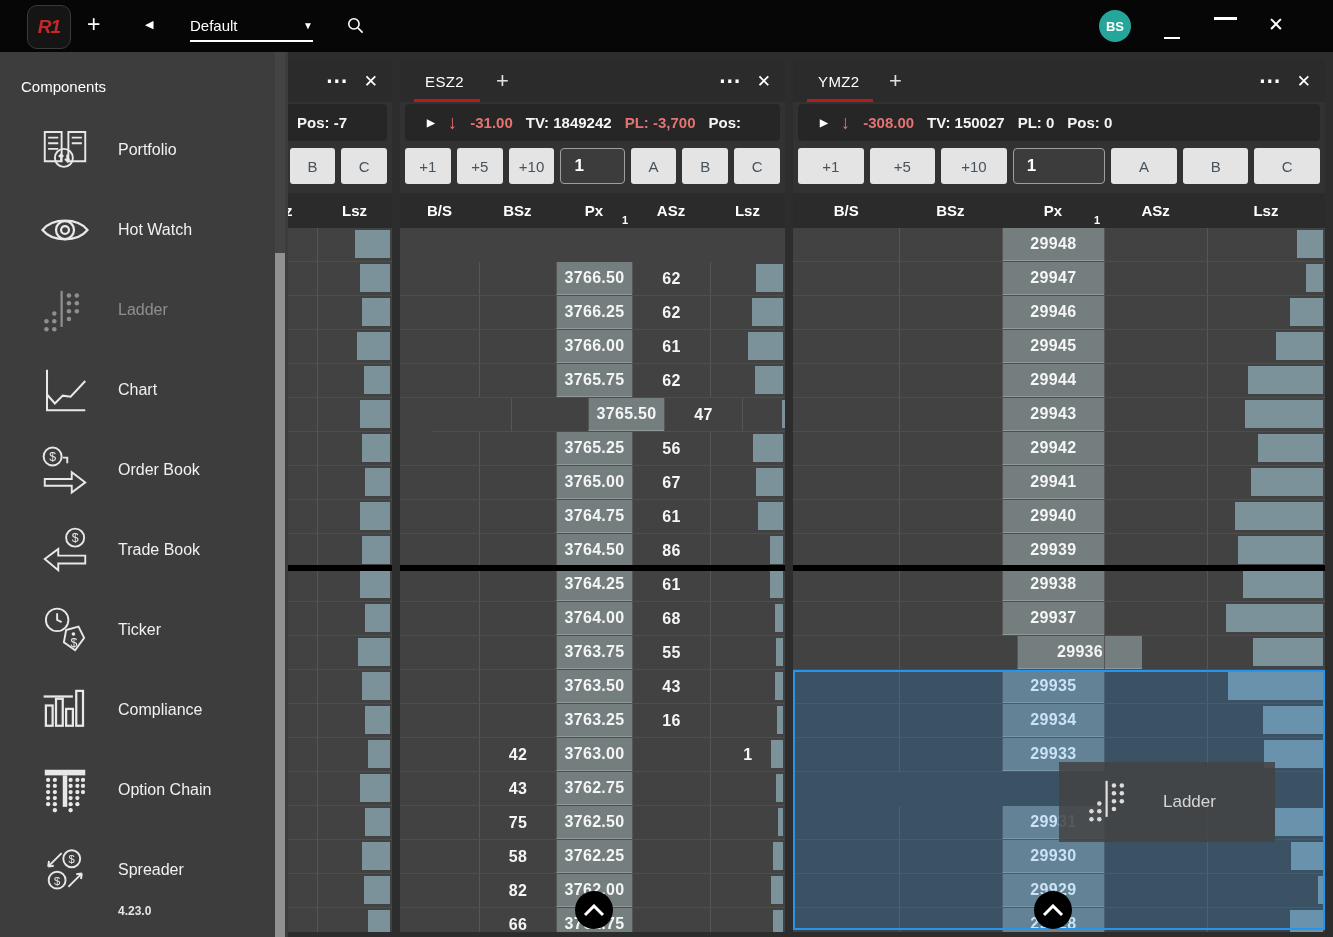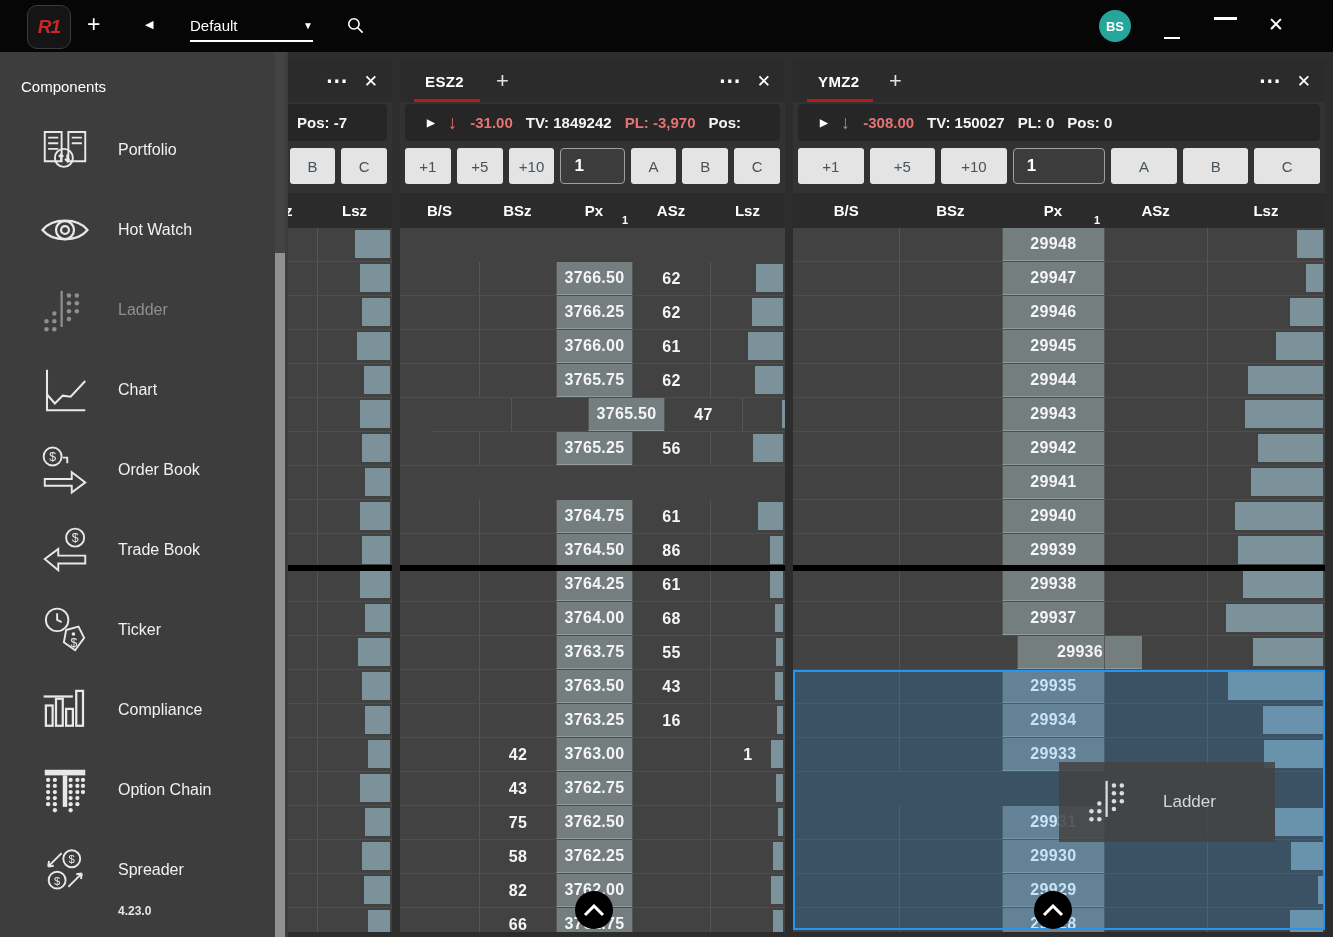--- a/index.html
+++ b/index.html
@@ -26,21 +26,21 @@
 
   
   .workspace{position:absolute;left:0;top:52px;width:1333px;height:885px;background:#2d2d2d;}
 
   
   .panel{position:absolute;top:8px;height:872px;background:#323232;}
   .tabbar{position:absolute;left:0;right:0;top:0;height:42px;background:#2b2b2b;
           display:flex;align-items:center;padding:0 14px;gap:16px;box-sizing:border-box;}
   .tab{height:42px;display:flex;align-items:center;padding:0 11px;min-width:44px;cursor:pointer;}
   .tab.active{box-shadow:inset 0 -3px 0 #b71c1c;}
-  .tab-label{color:#fff;font-weight:bold;font-size:15px;letter-spacing:.4px;}
+  .tab-label{color:#fff;font-weight:normal;font-size:15px;letter-spacing:.4px;}
   .tab-add{color:#e0e0e0;font-size:22px;font-weight:300;cursor:pointer;}
   .flex-spacer{flex:1;}
   .panel-menu{color:#fff;font-size:22px;font-weight:bold;cursor:pointer;line-height:10px;}
   .panel-close{color:#fff;font-size:17px;cursor:pointer;}
   .stats{position:absolute;left:5px;right:5px;top:44px;height:37px;background:#262626;border-radius:4px;
          display:flex;align-items:center;gap:13px;padding:0 14px 0 22px;box-sizing:border-box;
          font-size:15px;font-weight:bold;color:#f5f5f5;white-space:nowrap;overflow:hidden;}
   .stats.stats-right{justify-content:flex-end;padding-right:40px;}
   .expander{color:#fff;font-size:10px;cursor:pointer;}
   .down-arrow{color:#e57373;font-size:19px;font-weight:bold;}
@@ -358,21 +358,21 @@
           <span class="tab-add">+</span>
           <div class="flex-spacer"></div>
           <span class="panel-menu">⋯</span>
           <span class="panel-close">✕</span>
         </div>
         <div class="stats">
           <span class="expander">▶</span>
           <span class="down-arrow">↓</span>
           <span class="neg">-31.00</span>
           <span>TV: 1849242</span>
-          <span class="neg">PL: -3,970</span>
+          <span class="neg">PL: -3,700</span>
           <span>Pos:</span>
         </div>
         <div class="btnrow">
           <button class="qbtn">+1</button>
           <button class="qbtn">+5</button>
           <button class="qbtn">+10</button>
           <div class="qty-input">1</div>
           <button class="obtn">A</button>
           <button class="obtn">B</button>
           <button class="obtn">C</button>
@@ -441,20 +441,29 @@
               <div class="bar" style="width: 33px;"></div>
             </div>
           </div>
           <div class="lrow" style="top: 204px;">
             <div class="lcell first" style="left: 0px; width: 78.925px;"></div>
             <div class="lcell" style="left: 78.925px; width: 77px;"></div>
             <div class="lcell px-cell" style="left: 155.925px; width: 76.23px;">3765.25</div>
             <div class="lcell" style="left: 232.155px; width: 77.77px;">56</div>
             <div class="lcell" style="left: 309.925px; width: 75.075px;">
               <div class="bar" style="width: 30px;"></div>
+            </div>
+          </div>
+          <div class="lrow" style="top: 238px;">
+            <div class="lcell first" style="left: 0px; width: 78.925px;"></div>
+            <div class="lcell" style="left: 78.925px; width: 77px;"></div>
+            <div class="lcell px-cell" style="left: 155.925px; width: 76.23px;">3765.00</div>
+            <div class="lcell" style="left: 232.155px; width: 77.77px;">67</div>
+            <div class="lcell" style="left: 309.925px; width: 75.075px;">
+              <div class="bar" style="width: 27px;"></div>
             </div>
           </div>
           <div class="lrow" style="top: 272px;">
             <div class="lcell first" style="left: 0px; width: 78.925px;"></div>
             <div class="lcell" style="left: 78.925px; width: 77px;"></div>
             <div class="lcell px-cell" style="left: 155.925px; width: 76.23px;">3764.75</div>
             <div class="lcell" style="left: 232.155px; width: 77.77px;">61</div>
             <div class="lcell" style="left: 309.925px; width: 75.075px;">
               <div class="bar" style="width: 25px;"></div>
             </div>

